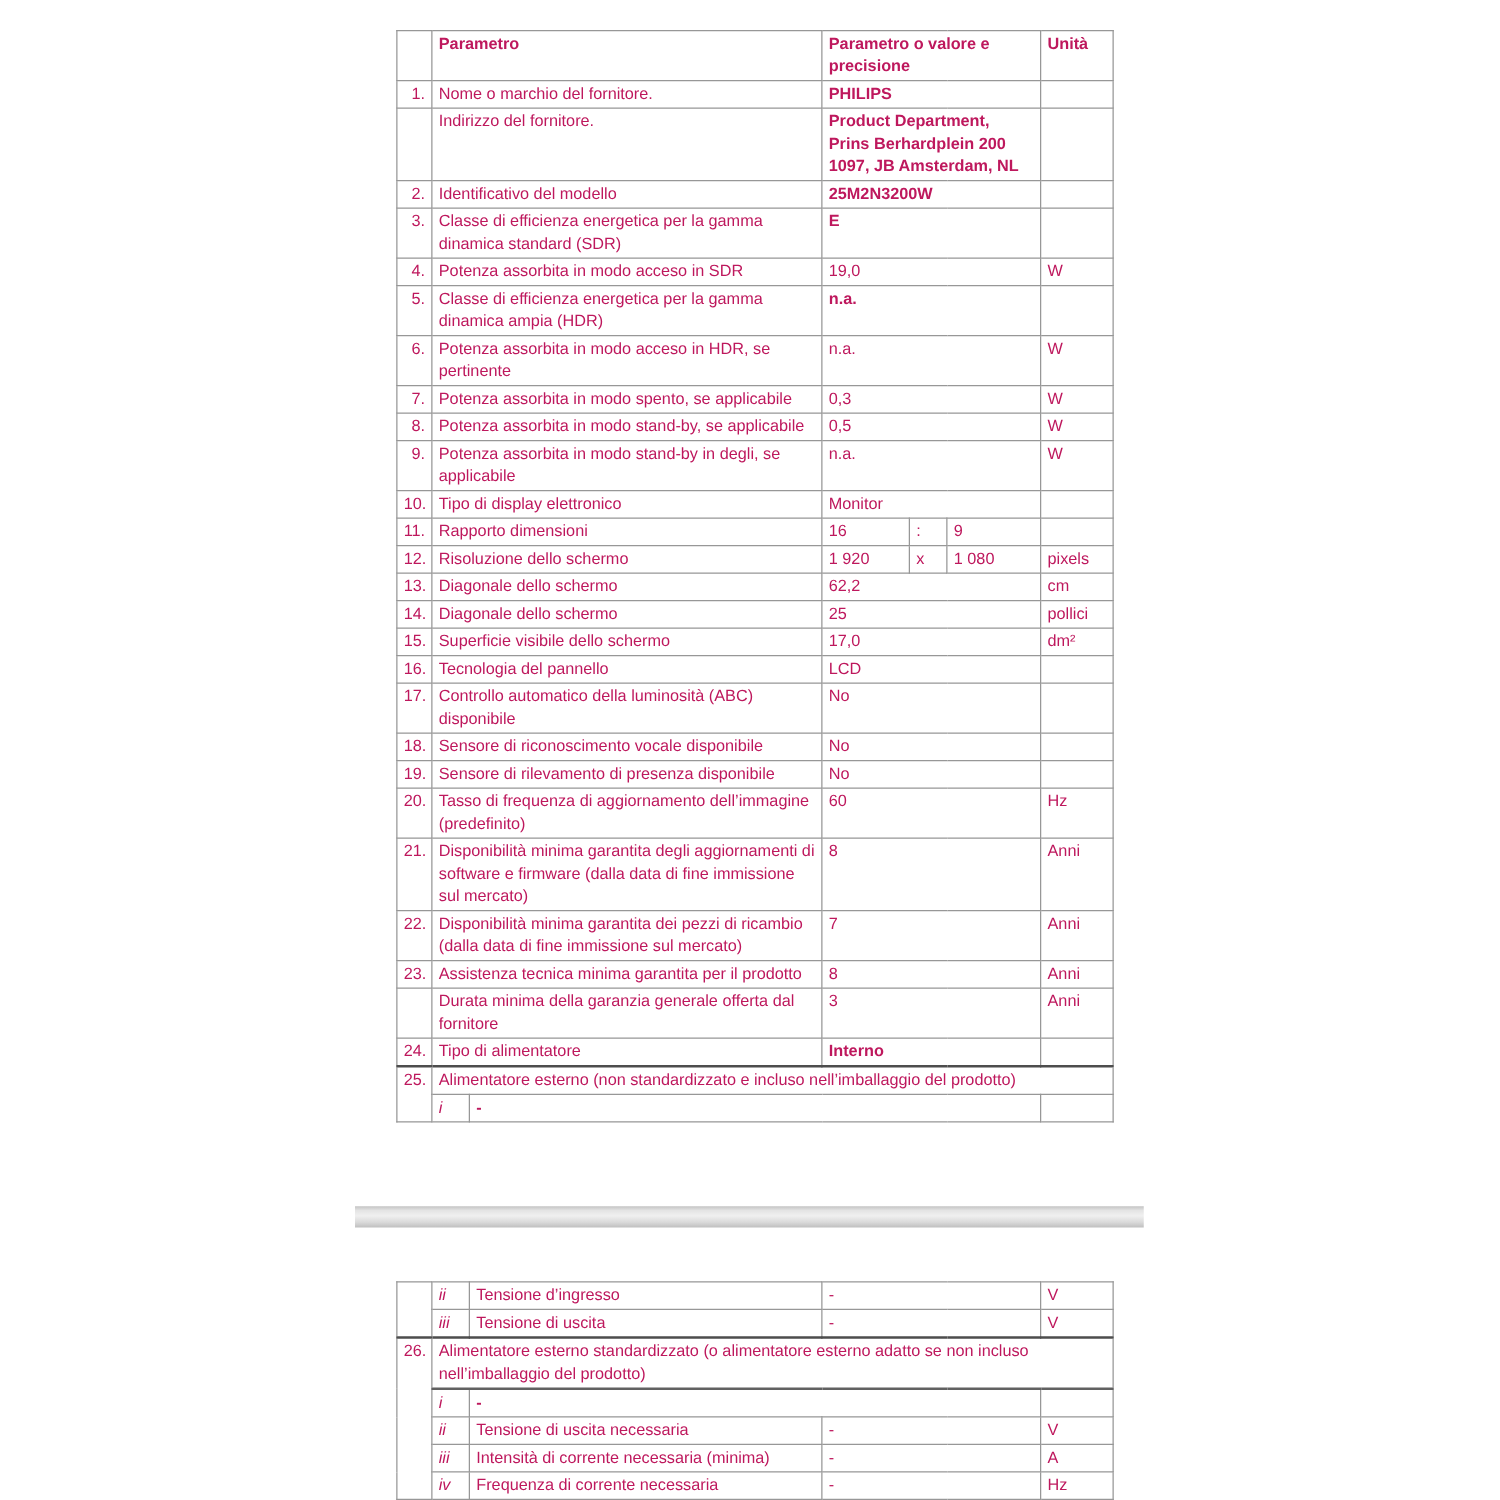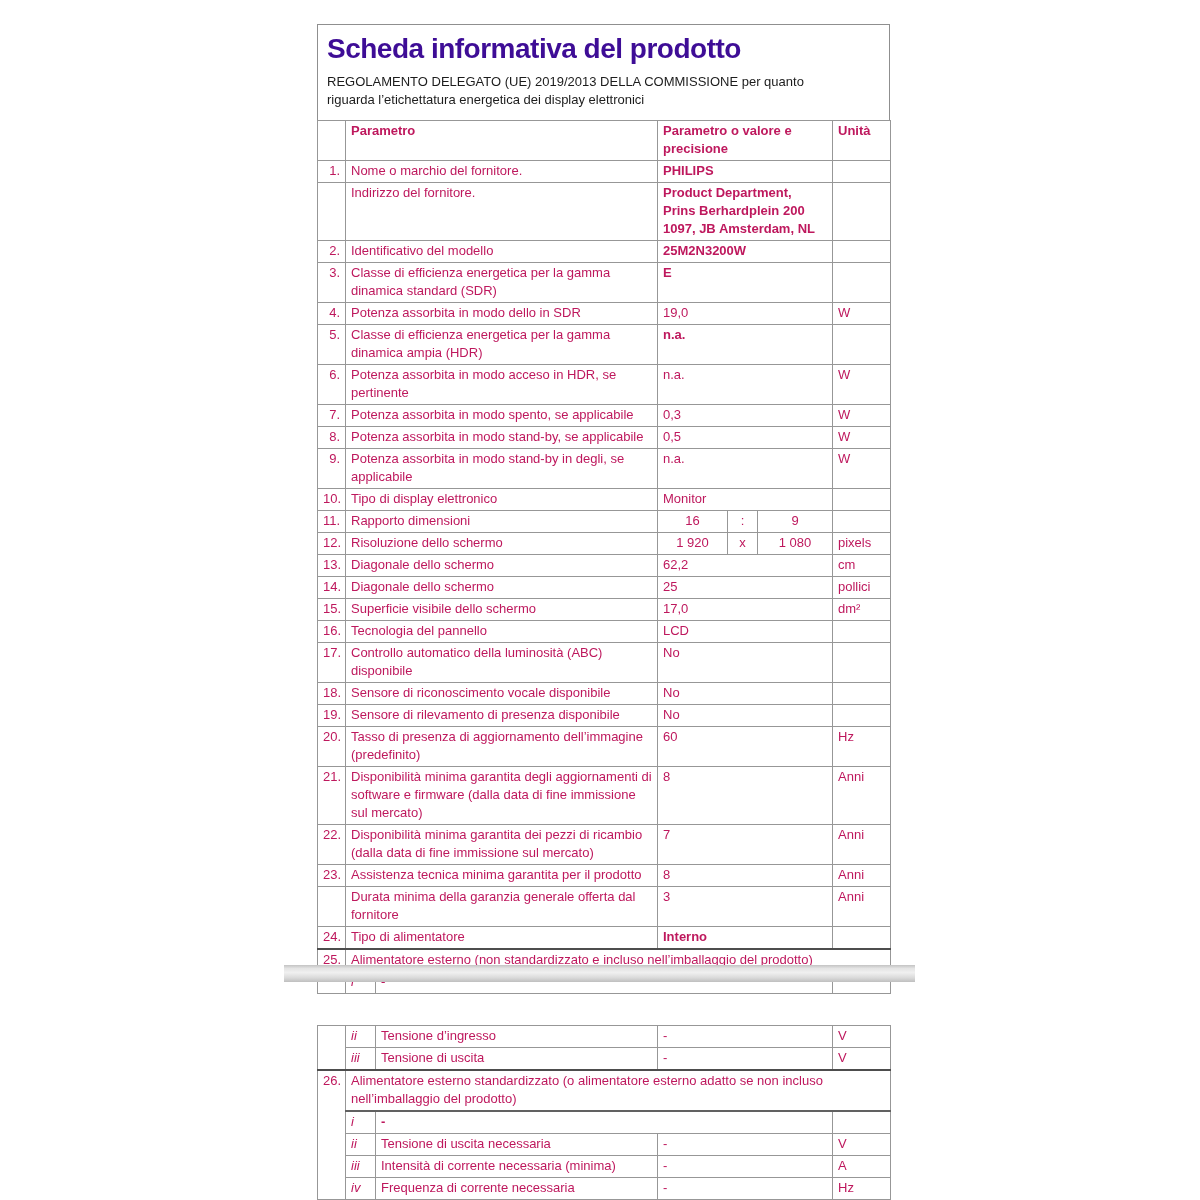--- a/index.html
+++ b/index.html
@@ -38,43 +38,39 @@
   col.c-par{width:282px;}
   col.c-v1{width:70px;}
   col.c-v2{width:30px;}
   col.c-v3{width:75px;}
   col.c-unit{width:58px;}
   td.num{text-align:right;padding-right:7px;padding-left:2px;}
   td.roman{font-style:italic;padding-left:6px;}
   td.hdr{font-weight:bold;}
   td.vl{text-align:left;font-weight:bold;}
   td.vr{text-align:left;padding-right:7px;}
-  td.vc{text-align:center;}
+  td.vc{text-align:left;}
   tr.hdr-row td{height:36px;}
   tr.sep td{border-top:2px solid #4d4d4d;}
   tr.sep2 td{border-top:2px solid #616161;}
   .pagina{
     width:573px;text-align:right;font-size:10px;line-height:12px;
     color:#2e2e2e;margin-top:5px;padding-right:1px;box-sizing:border-box;
   }
   .page-separator{
     position:absolute;left:284px;top:965px;width:631px;height:17px;
     background:linear-gradient(180deg,#c3c3c3 0%,#e4e4e4 20%,#f0f0f0 45%,#dadada 75%,#bfbfbf 100%);
   }
   .doc2{position:absolute;left:317px;top:1025px;width:573px;}
 </style>
 </head>
 <body>
 
 <div class="doc">
 
-  <div class="title-block">
-    <div class="doc-title">Scheda informativa del prodotto</div>
-    <div class="doc-subtitle">REGOLAMENTO DELEGATO (UE) 2019/2013 DELLA COMMISSIONE per quanto riguarda l’etichettatura energetica dei display elettronici</div>
-  </div>
 
   <table class="fiche">
     <colgroup>
       <col class="c-num">
         <col class="c-rom">
         <col class="c-par">
       <col class="c-v1">
         <col class="c-v2">
         <col class="c-v3">
         <col class="c-unit">
@@ -106,21 +102,21 @@
         <td></td>
       </tr>
       <tr>
         <td class="num">3.</td>
         <td colspan="2">Classe di efficienza energetica per la gamma dinamica standard (SDR)</td>
         <td class="vl" colspan="3">E</td>
         <td></td>
       </tr>
       <tr>
         <td class="num">4.</td>
-        <td colspan="2">Potenza assorbita in modo dello in SDR</td>
+        <td colspan="2">Potenza assorbita in modo acceso in SDR</td>
         <td class="vr" colspan="3">19,0</td>
         <td>W</td>
       </tr>
       <tr>
         <td class="num">5.</td>
         <td colspan="2">Classe di efficienza energetica per la gamma dinamica ampia (HDR)</td>
         <td class="vl" colspan="3">n.a.</td>
         <td></td>
       </tr>
       <tr>
@@ -206,21 +202,21 @@
         <td></td>
       </tr>
       <tr>
         <td class="num">19.</td>
         <td colspan="2">Sensore di rilevamento di presenza disponibile</td>
         <td class="vr" colspan="3">No</td>
         <td></td>
       </tr>
       <tr>
         <td class="num">20.</td>
-        <td colspan="2">Tasso di presenza di aggiornamento dell’immagine (predefinito)</td>
+        <td colspan="2">Tasso di frequenza di aggiornamento dell’immagine (predefinito)</td>
         <td class="vr" colspan="3">60</td>
         <td>Hz</td>
       </tr>
       <tr>
         <td class="num">21.</td>
         <td colspan="2">Disponibilità minima garantita degli aggiornamenti di software e firmware (dalla data di fine immissione sul mercato)</td>
         <td class="vr" colspan="3">8</td>
         <td>Anni</td>
       </tr>
       <tr>

